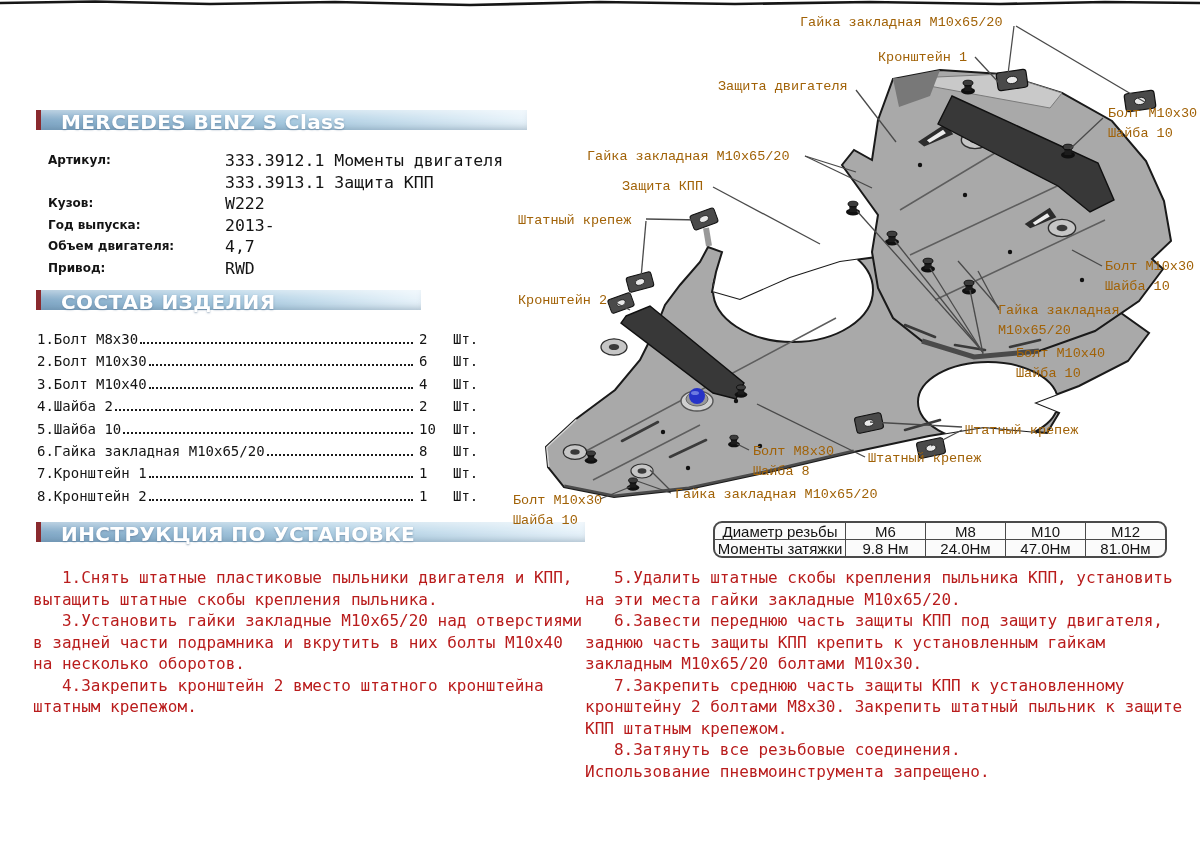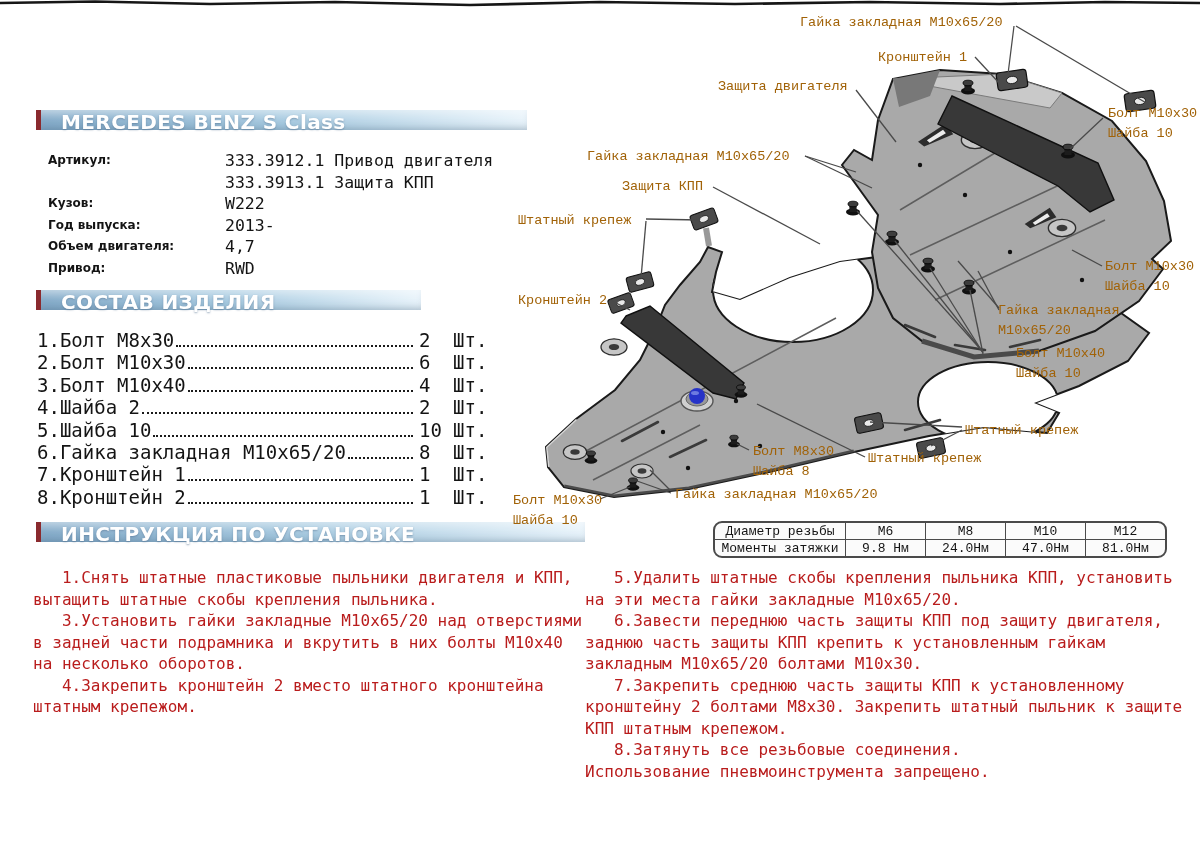--- a/index.html
+++ b/index.html
@@ -15,39 +15,39 @@
   #bar-model{left:36px;top:110px;width:486px;}
   #bar-parts{left:36px;top:290px;width:380px;}
   #bar-instr{left:36px;top:522px;width:544px;}
   
   .info{position:absolute;left:48px;top:150px;width:510px;}
   .irow{display:flex;align-items:flex-start;}
   .ilabel{width:177px;font-weight:bold;font-size:12px;line-height:21.5px;white-space:nowrap;}
   .ival{font-family:"DejaVu Sans Mono","Liberation Mono",monospace;font-size:16.5px;line-height:21.5px;white-space:pre-line;}
   
   .parts{position:absolute;left:37px;top:329px;width:456px;
-         font-family:"DejaVu Sans Mono","Liberation Mono",monospace;font-size:19px;}
+         font-family:"DejaVu Sans Mono","Liberation Mono",monospace;font-size:14px;}
   .prow{display:flex;align-items:baseline;height:22.4px;}
   .pname{white-space:nowrap;}
   .pdots{flex:1;border-bottom:2px dotted #1a1a1a;height:13px;margin:0 6px 0 2px;}
   .pqty{width:34px;}
   .punit{width:40px;}
   
   .instr{position:absolute;font-family:"DejaVu Sans Mono","Liberation Mono",monospace;
          font-size:16px;line-height:21.5px;color:#b91c1c;}
   .instr p{margin:0;white-space:pre-wrap;}
   #instr-left{left:33px;top:567px;width:556px;}
   #instr-right{left:585px;top:567px;width:616px;}
   
   .dlabel{position:absolute;font-family:Liberation Mono, monospace;
           font-size:13.5px;line-height:20px;white-space:pre-line;color:#a16207;}
   
   .ttable{position:absolute;left:713px;top:521px;width:450px;border:2px solid #4a4a4a;border-radius:9px;
           overflow:hidden;display:grid;grid-template-columns:130px 80px 80px 80px 80px;
-          font-family:Liberation Mono, monospace;font-size:13px;background:#fbfbfb;}
+          font-family:Liberation Sans, sans-serif;font-size:15px;background:#fbfbfb;}
   .tcell{height:16px;display:flex;align-items:center;justify-content:center;
          border-left:1.5px solid #4a4a4a;border-top:1.5px solid #4a4a4a;white-space:nowrap;}
   .tcell:nth-child(-n+5){border-top:none;}
   .tcell:nth-child(5n+1){border-left:none;}
   #scanline{position:absolute;left:0;top:0;}
   #diagram{position:absolute;left:500px;top:0;}
 </style>
 </head>
 <body>
 
@@ -55,21 +55,21 @@
   <path d="M 0,3 L 95,1.5 L 210,4 L 335,2 L 470,5 L 600,2 L 735,4 L 870,2 L 1000,4 L 1105,2 L 1200,3" fill="none" stroke="#161616" stroke-width="2.6"></path>
 </svg>
 
 <div class="bar" id="bar-model">
   <span>MERCEDES BENZ S Class</span>
 </div>
 
 <div class="info">
   <div class="irow">
     <div class="ilabel">Артикул:</div>
-    <div class="ival">333.3912.1 Привод двигателя
+    <div class="ival">333.3912.1 Моменты двигателя
 333.3913.1 Защита КПП</div>
   </div>
   <div class="irow">
     <div class="ilabel">Кузов:</div>
     <div class="ival">W222</div>
   </div>
   <div class="irow">
     <div class="ilabel">Год выпуска:</div>
     <div class="ival">2013-</div>
   </div>

